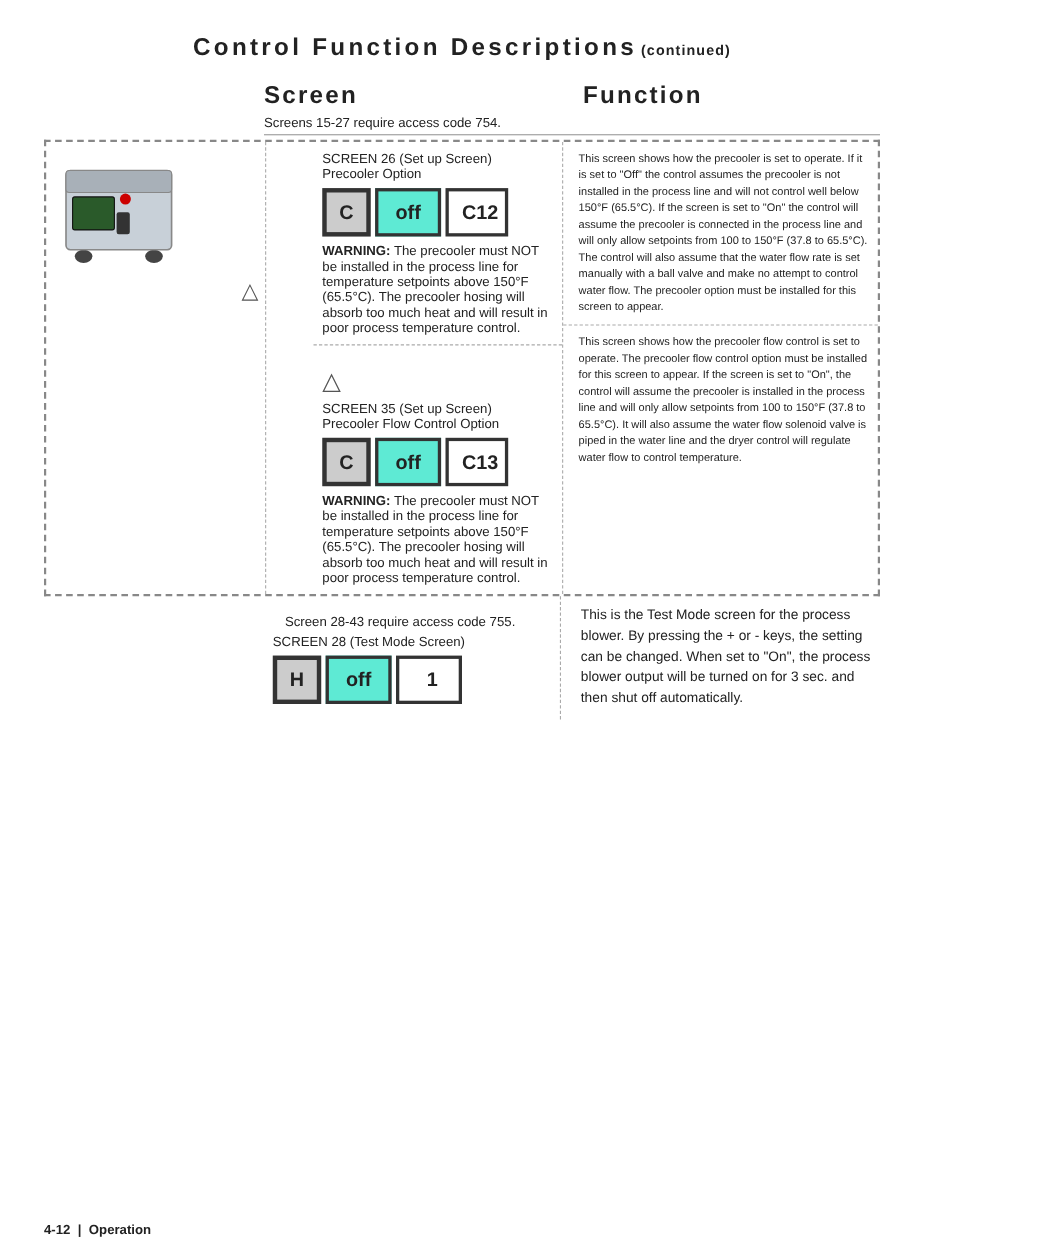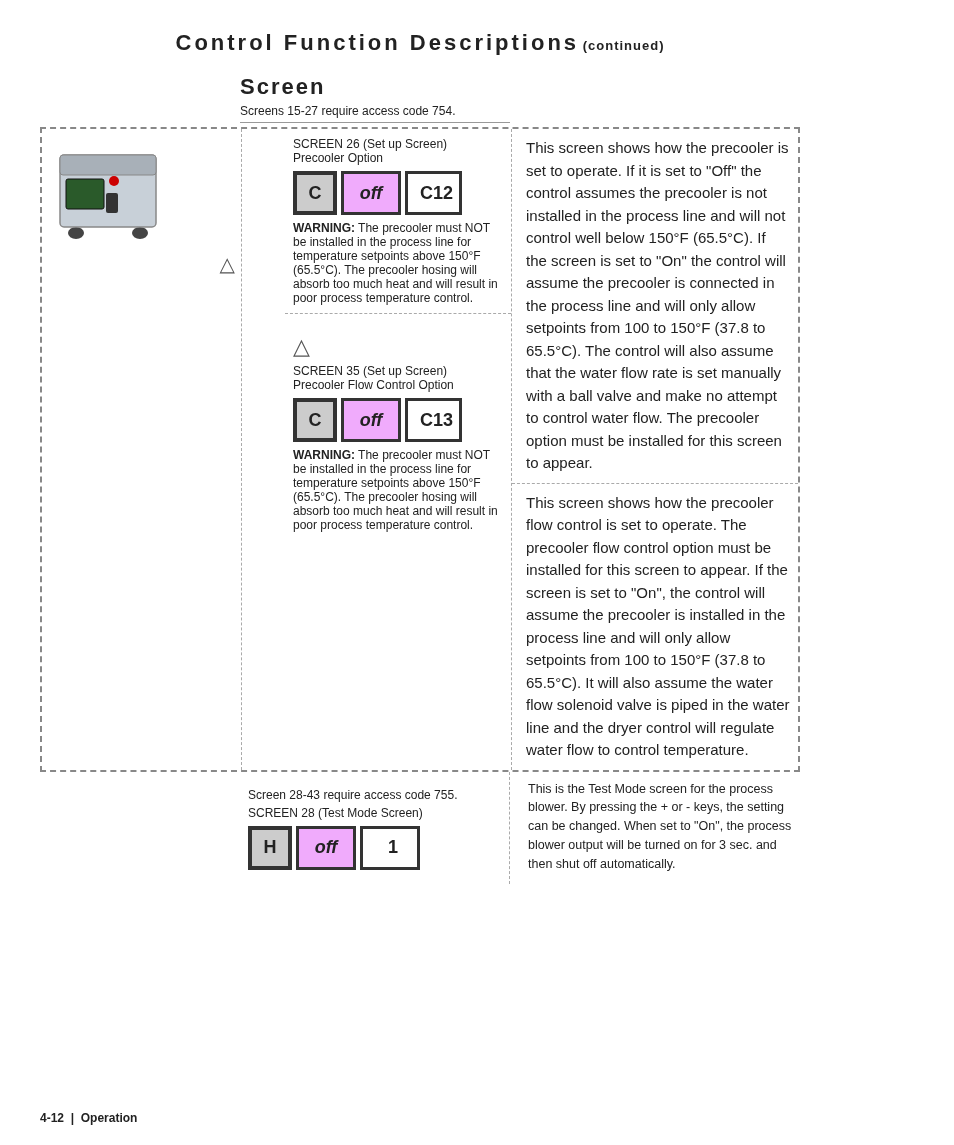--- a/index.html
+++ b/index.html
@@ -124,23 +124,22 @@
       padding: 0 6px;
     }
     .screen-box.bold-border {
       border-width: 4px;
     }
     .screen-box.white-bg {
       background: #fff;
       padding-left: 12px;
     }
     .screen-box.off-box {
-      background: #f0abfc;
+      background: #5eead4;
       min-width: 60px;
-      font-style: italic;
     }
 
     
     .warning-block {
       font-size: 12px;
       margin-top: 6px;
     }
     .warning-block strong {
       font-weight: bold;
     }
@@ -156,21 +155,21 @@
       font-size: 22px;
       color: #555;
       flex-shrink: 0;
       margin-top: 2px;
     }
 
     
     .function-section {
       padding: 8px 0 8px 0;
       border-bottom: 1px dashed #aaa;
-      font-size: 15px;
+      font-size: 10px;
       line-height: 1.5;
     }
     .function-section:last-child {
       border-bottom: none;
     }
 
     
     .bottom-content {
       display: flex;
     }
@@ -233,20 +232,23 @@
   <div class="page-header">
     <h1>Control Function Descriptions</h1>
     <span class="continued">(continued)</span>
   </div>
 
   <div class="col-headers">
     <div class="col-screen-header">
       <h2>Screen</h2>
       <p>Screens 15-27 require access code 754.</p>
     </div>
+    <div class="col-function-header">
+      <h2>Function</h2>
+    </div>
   </div>
 
   <div class="sections-26-27-wrapper">
 
     <div class="sections-26-27-left">
       <div class="left-upper dashed-box" style="border:none;">
         
         <svg width="120" height="110" viewBox="0 0 120 110">
 
           <ellipse cx="28" cy="98" rx="8" ry="6" fill="#444"></ellipse>
@@ -313,21 +315,21 @@
       <div class="function-section" style="padding: 8px 8px 8px 14px;">
         <span>This screen shows how the precooler flow control is set to operate.  The precooler flow control option must be installed for this screen to appear.  If the screen is set to "On", the control will assume the precooler is installed in the process line and will only allow setpoints from 100 to 150°F (37.8 to 65.5°C).  It will also assume the water flow solenoid valve is piped in the water line and the dryer control will regulate water flow to control temperature.</span>
       </div>
     </div>
 
   </div>
 
   <div class="bottom-content">
     <div class="bottom-left"></div>
     <div class="bottom-screen">
-      <p style="font-size:12px; margin-bottom:4px; margin-top:8px;">Screen 28-43 require access code 755.</p>
+      <p style="font-size:12px; margin-bottom:4px; margin-top:8px;margin-left:11px;">Screen 28-43 require access code 755.</p>
       <p style="font-size:12px; margin-bottom:6px;">SCREEN 28 (Test Mode Screen)</p>
       <div class="screen-display">
         <div class="screen-box bold-border">H</div>
         <div class="screen-box off-box">off</div>
         <div class="screen-box white-bg" style="min-width:60px;">1</div>
       </div>
     </div>
     <div class="bottom-function">
       <span>This is the Test Mode screen for the process blower.  By pressing the + or - keys, the setting can be changed.  When set to "On", the process blower output will be turned on for 3 sec. and then shut off automatically.</span>
     </div>

